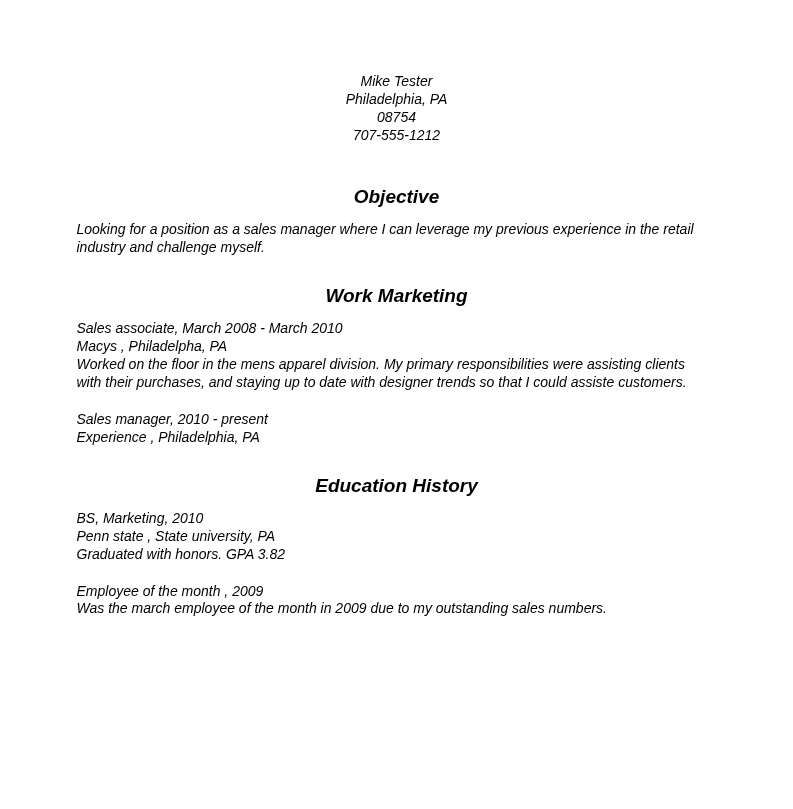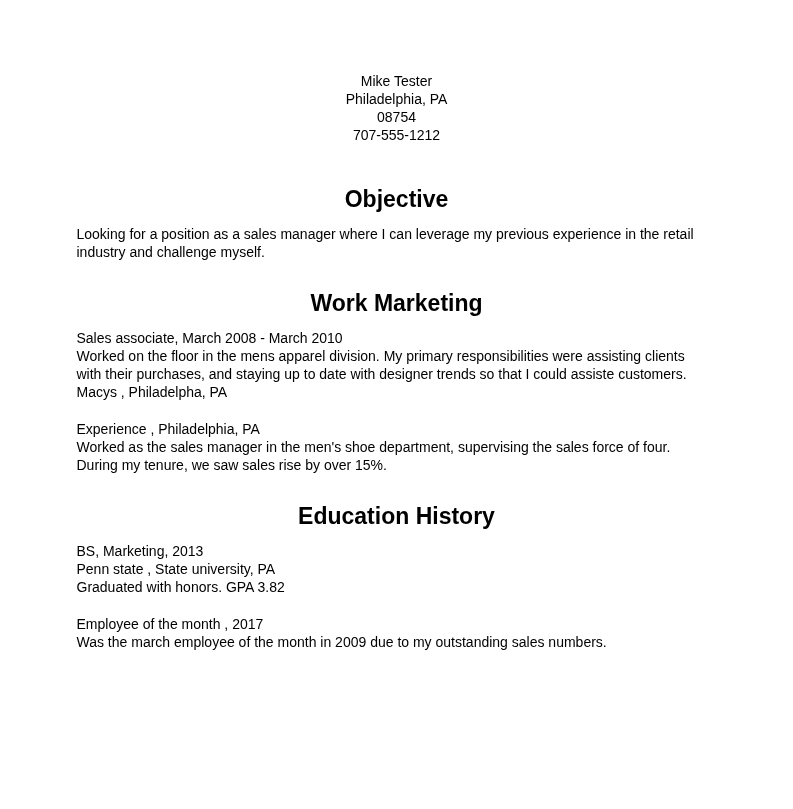--- a/index.html
+++ b/index.html
@@ -1,15 +1,15 @@
 <!DOCTYPE html>
 <html><head>
 <meta charset="utf-8">
 <style>
-  * { margin: 0; padding: 0; box-sizing: border-box; }
+  * { margin: 0; padding: 0; box-sizing: border-box; font-style: italic; }
   html, body { background: #ffffff; }
   body {
     font-family: "Liberation Sans", sans-serif;
     font-size: 14px;
     line-height: 1.28;
     color: #000000;
   }
   .page {
     width: 793px;
     height: 809px;
@@ -21,21 +21,21 @@
     margin: 0 auto;
     padding-top: 73px;
   }
   .contact-block {
     text-align: center;
   }
   .contact-block div {
     margin: 0;
   }
   .section-heading {
-    font-size: 23px;
+    font-size: 19px;
     font-weight: bold;
     text-align: center;
     margin: 27px 0 12px 0;
   }
   .section-heading.first {
     margin-top: 40px;
   }
   .para {
     margin: 12px 0 23px 0;
     text-align: left;
@@ -59,37 +59,37 @@
       <div>707-555-1212</div>
     </div>
 
     <div class="section-heading first">Objective</div>
     <p class="para">Looking for a position as a sales manager where I can leverage my previous experience in the retail industry and challenge myself.</p>
 
     <div class="section-heading">Work Marketing</div>
 
     <div class="job">
       <span class="line">Sales associate, March 2008 - March 2010</span>
+      <span class="line">Macys , Philadelpha, PA</span>
       <span class="line">Worked on the floor in the mens apparel division. My primary responsibilities were assisting clients with their purchases, and staying up to date with designer trends so that I could assiste customers.</span>
-      <span class="line">Macys , Philadelpha, PA</span>
     </div>
 
     <div class="job">
+      <span class="line">Sales manager, 2010 - present</span>
       <span class="line">Experience , Philadelphia, PA</span>
-      <span class="line">Worked as the sales manager in the men's shoe department, supervising the sales force of four. During my tenure, we saw sales rise by over 15%.</span>
     </div>
 
     <div class="section-heading">Education History</div>
 
     <div class="job">
-      <span class="line">BS, Marketing, 2013</span>
+      <span class="line">BS, Marketing, 2010</span>
       <span class="line">Penn state , State university, PA</span>
       <span class="line">Graduated with honors. GPA 3.82</span>
     </div>
 
 
     <div class="job">
-      <span class="line">Employee of the month , 2017</span>
+      <span class="line">Employee of the month , 2009</span>
       <span class="line">Was the march employee of the month in 2009 due to my outstanding sales numbers.</span>
     </div>
 
   </div>
 </div>
 
 </body></html>

